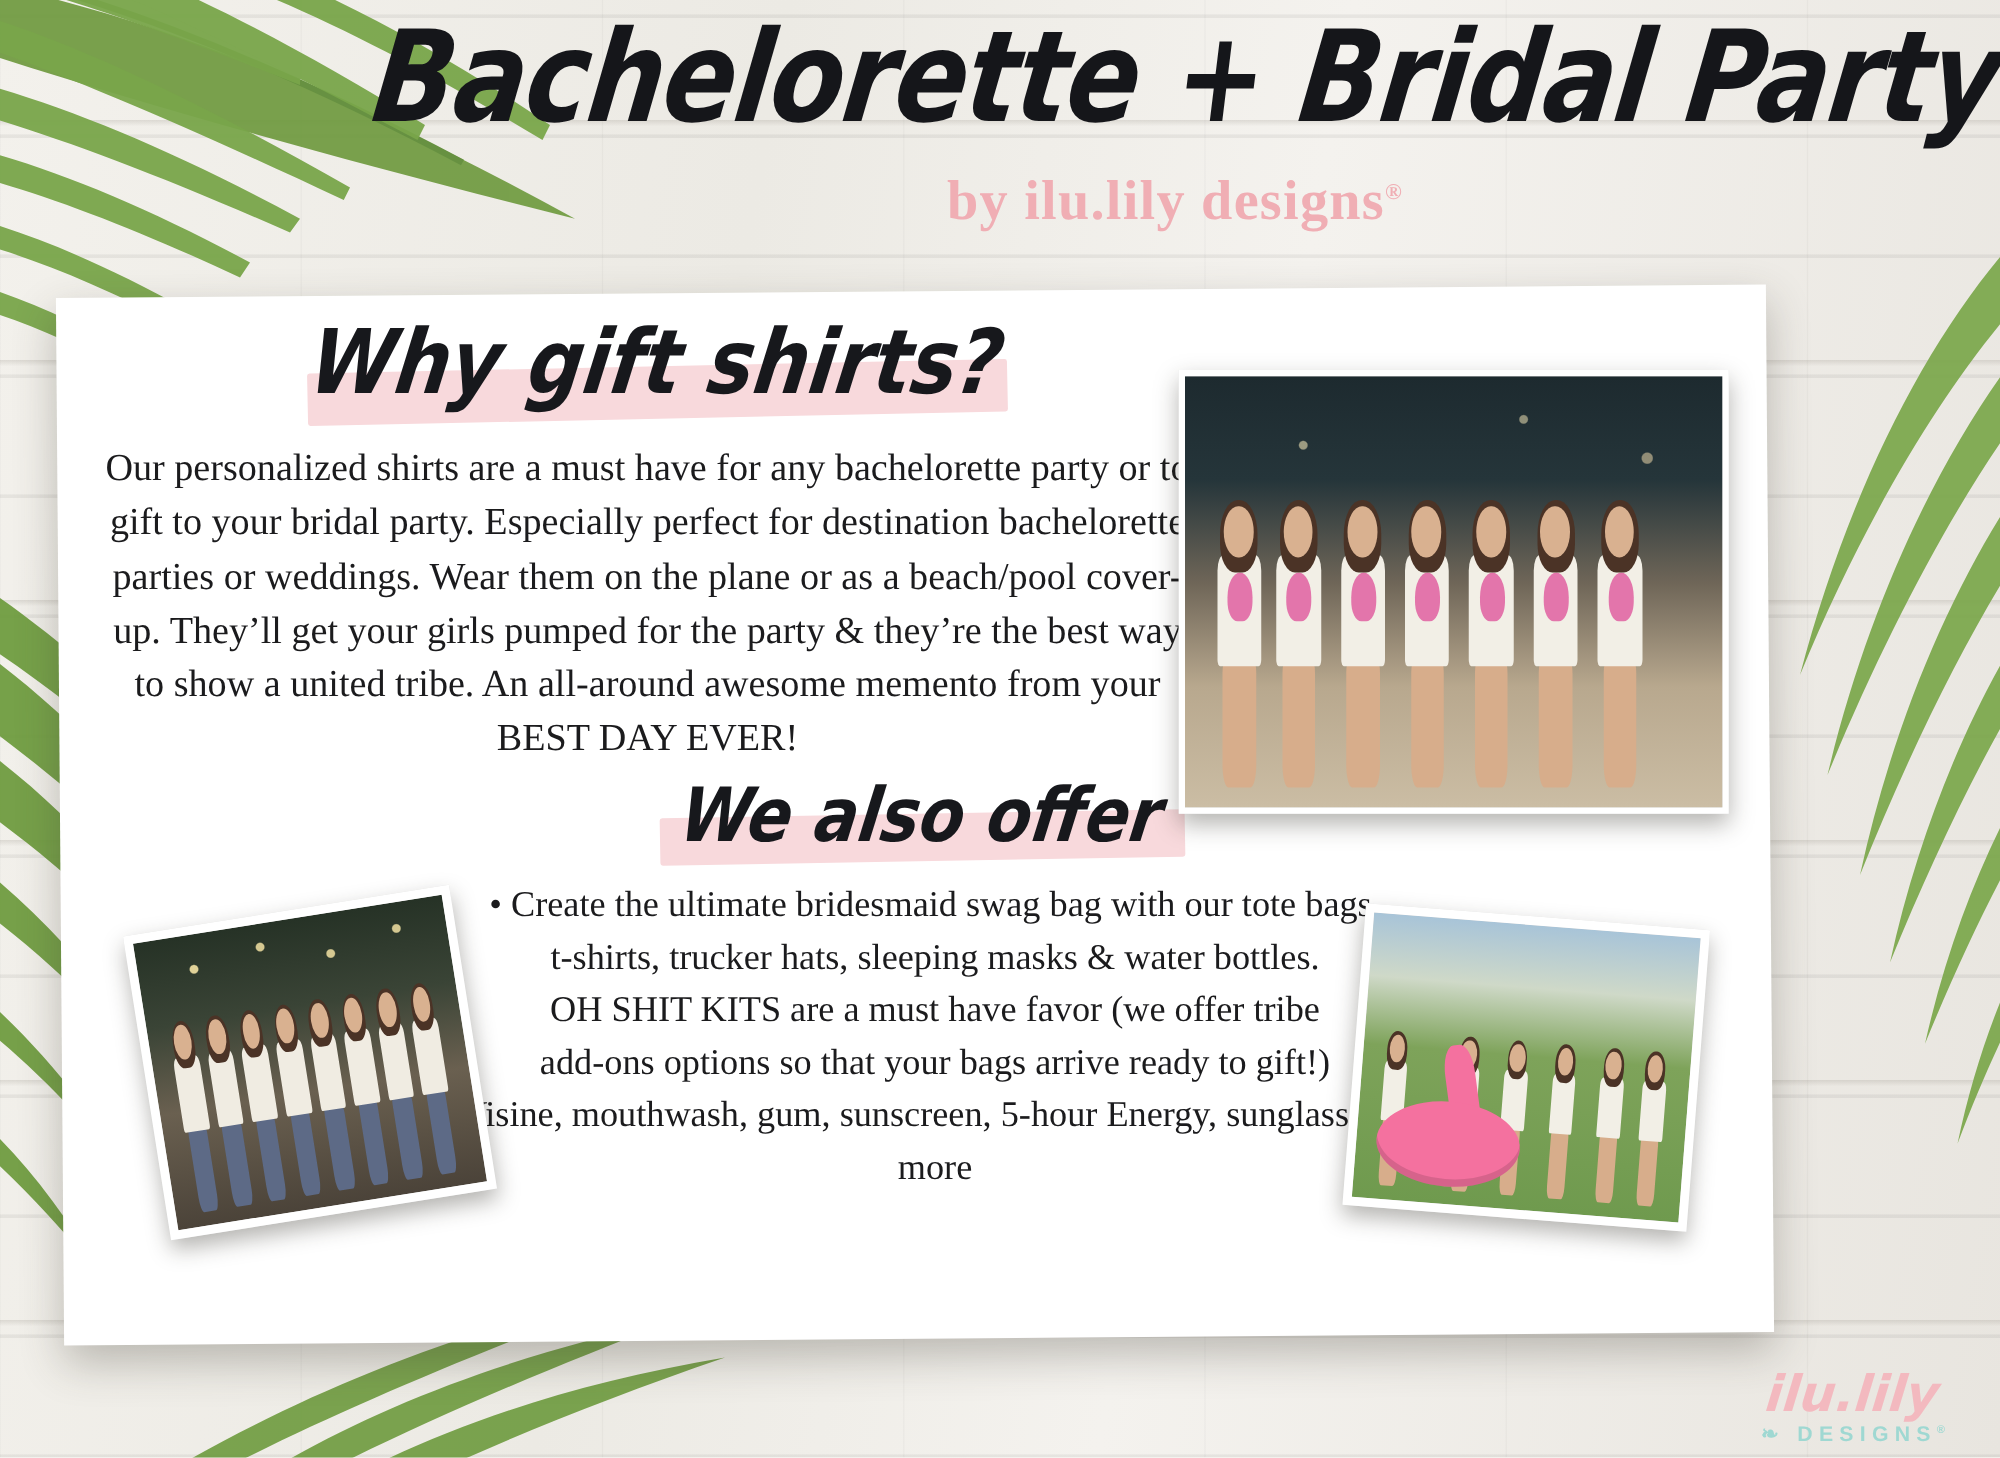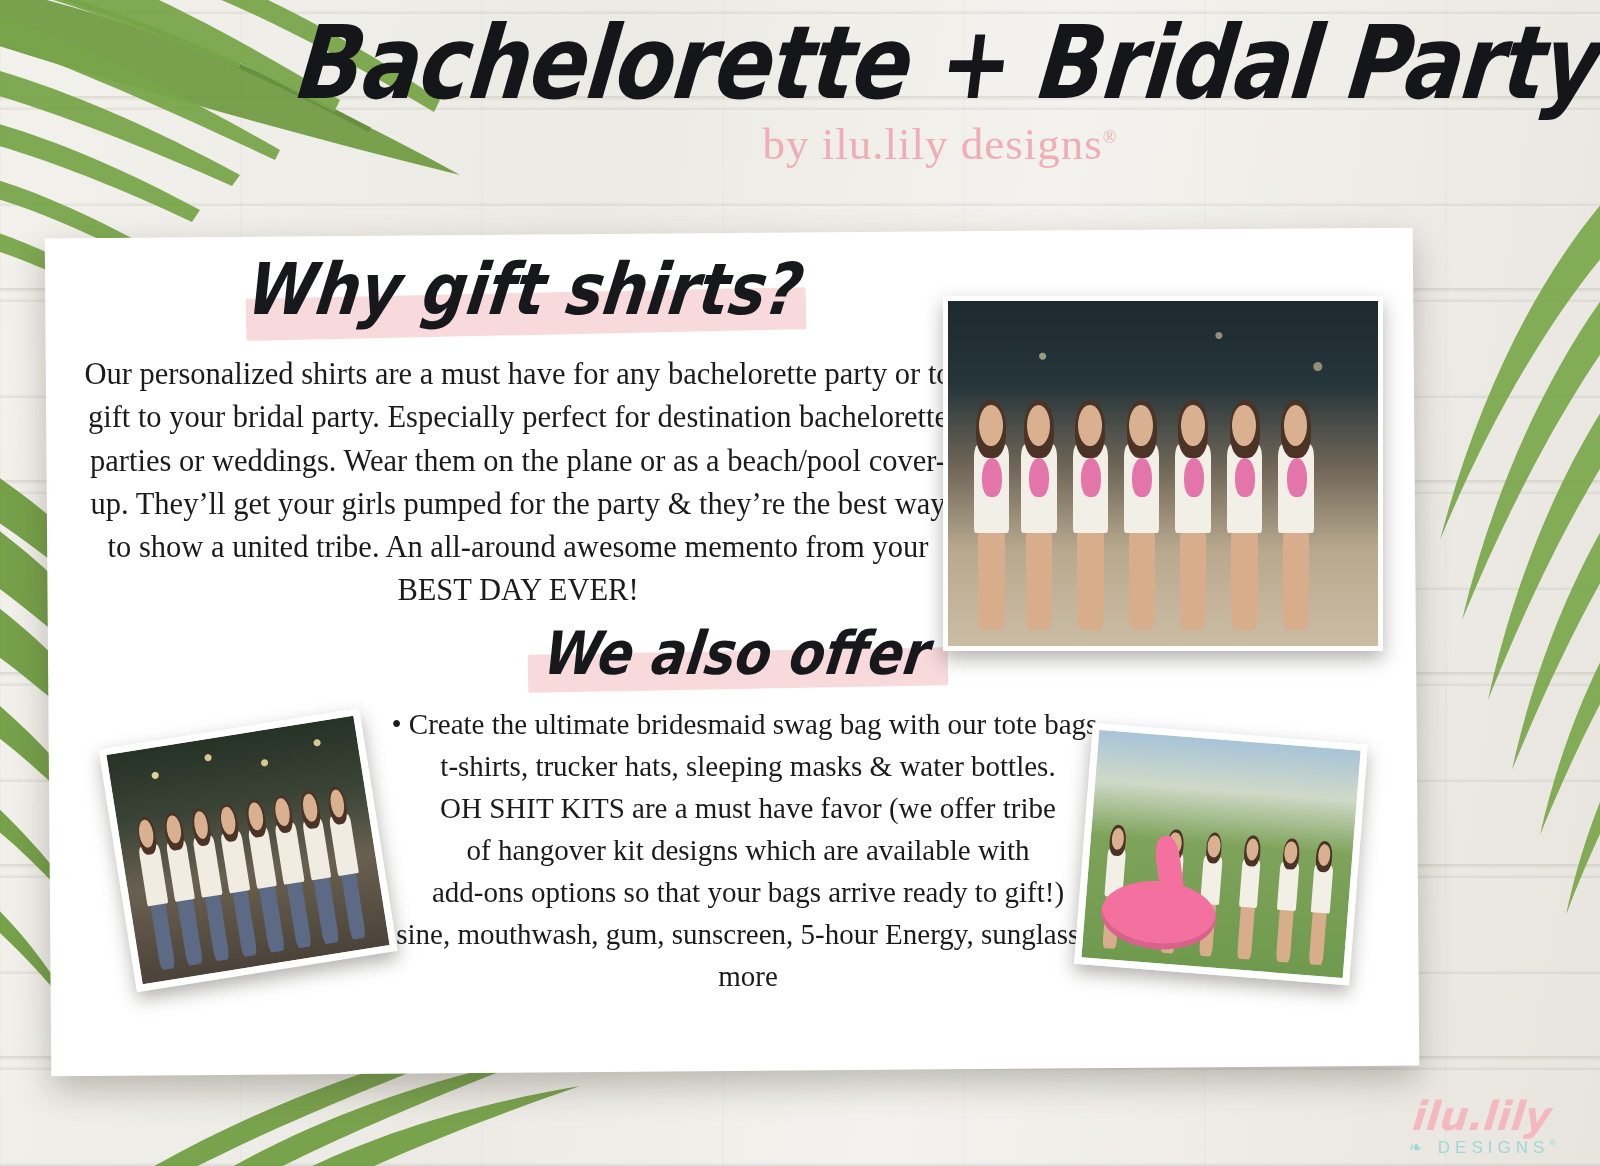--- a/index.html
+++ b/index.html
@@ -69,23 +69,23 @@
     font-weight: bold;
     font-size: 86px;
     line-height: 1.05;
     color: #15161a;
     letter-spacing: -1px;
     transform: skewX(-7deg) scaleY(1.18);
     transform-origin: center;
     white-space: nowrap;
   }
   #byline {
-    margin-top: 10px;
+    margin-top: 26px;
     font-family: "Liberation Serif", serif;
-    font-weight: normal;
+    font-weight: bold;
     font-size: 45px;
     color: #f0aeb4;
     letter-spacing: 1px;
     position: relative;
     display: inline-block;
     text-align: center;
   }
   #byline .reg {
     font-size: 18px;
     vertical-align: super;
@@ -284,21 +284,21 @@
     font-weight: bold;
     font-size: 40px;
     color: #f3b9bf;
     letter-spacing: 0px;
     transform: skewX(-6deg);
     display: inline-block;
   }
   #logo-sub {
     margin-top: -2px;
     font-family: "Liberation Sans", sans-serif;
-    font-weight: normal;
+    font-weight: bold;
     font-size: 17px;
     letter-spacing: 5px;
     color: #9fd8d2;
   }
   #logo-sub .reg { font-size: 9px; vertical-align: super; letter-spacing: 0; }
 </style>
 </head>
 <body>
 
 <div id="page">
@@ -378,21 +378,20 @@
 
       <div id="offer-wrap">
         <span class="hl" id="offer-hl"></span>
         <span class="script-heading" id="we-also-offer">We also offer</span>
       </div>
 
       <div id="offer-list">
         <span class="line">• Create the ultimate bridesmaid swag bag with our tote bags,</span>
         <span class="line">t-shirts, trucker hats, sleeping masks &amp; water bottles.</span>
         <span class="line">OH SHIT KITS are a must have favor (we offer tribe</span>
-        <span class="line">of hangover kit designs which are available with</span>
         <span class="line">add-ons options so that your bags arrive ready to gift!)</span>
         <span class="line">Visine, mouthwash, gum, sunscreen, 5-hour Energy, sunglasses + more</span>
       </div>
 
       <div class="photo" id="photo-beach">
         <div class="ph-inner">
           <div class="ph-people">
             <div class="ph-person" style="left:1%">
                 <div class="legs"></div>
                 <div class="torso"></div>

